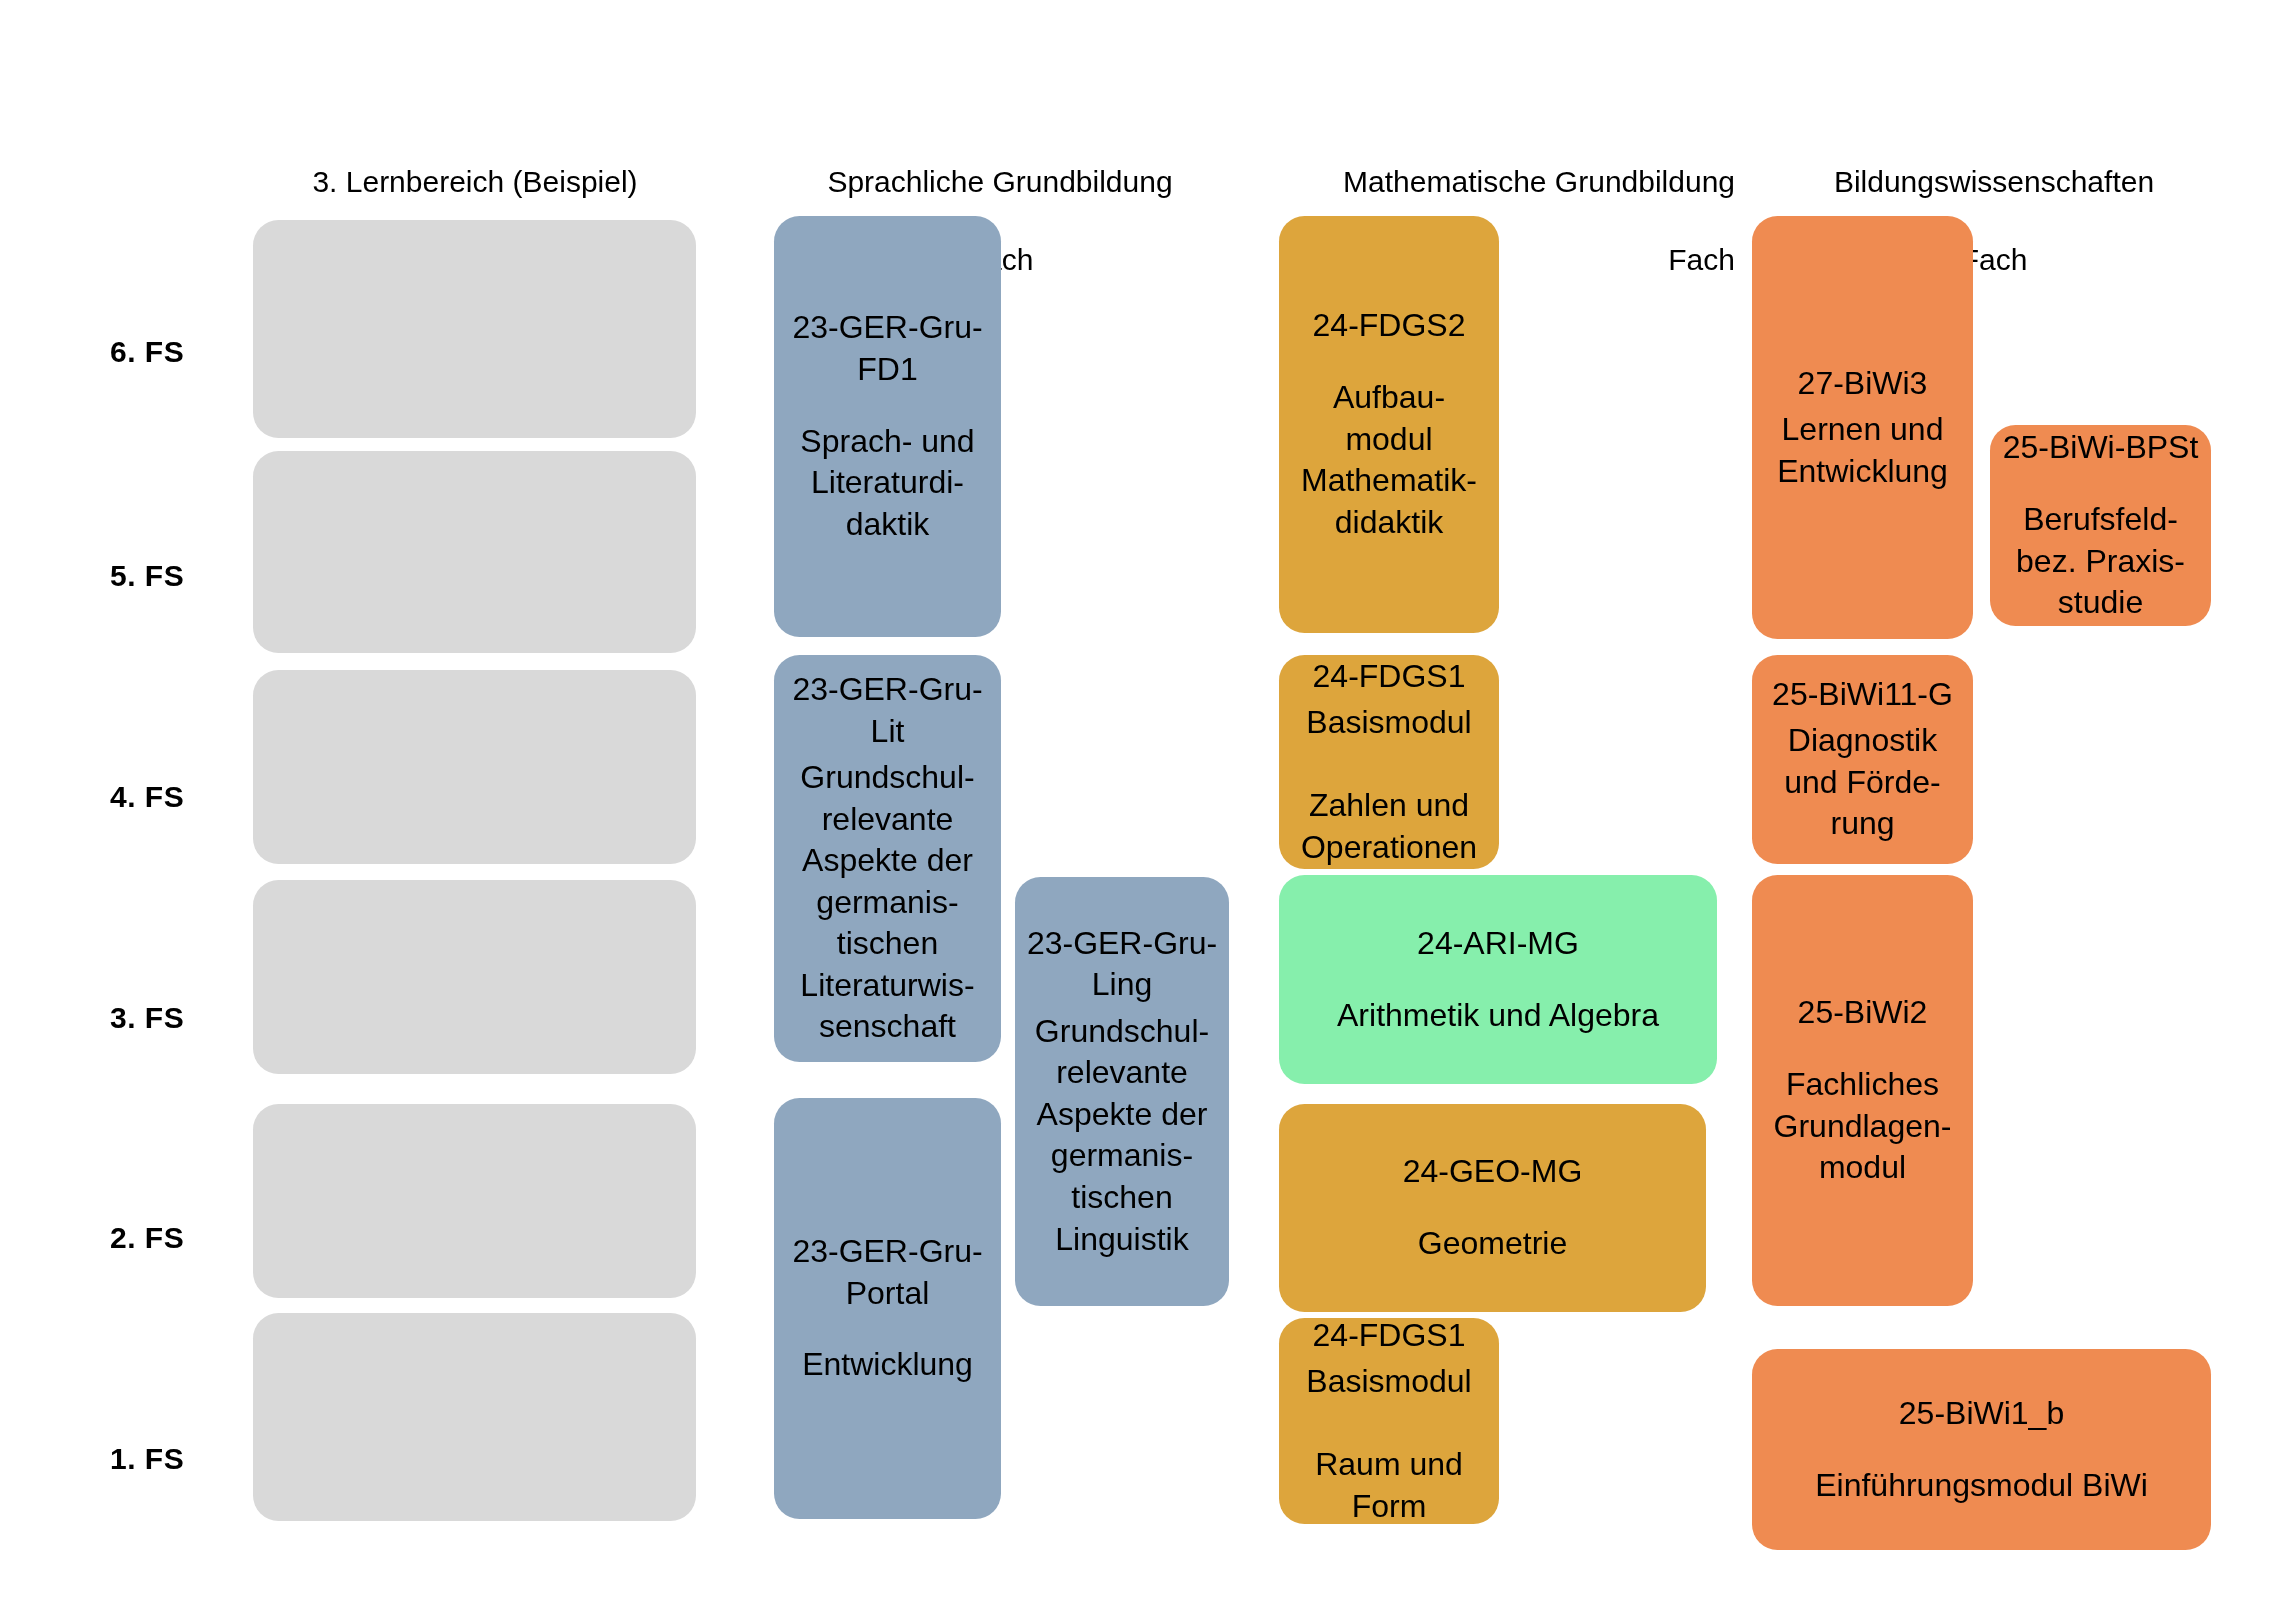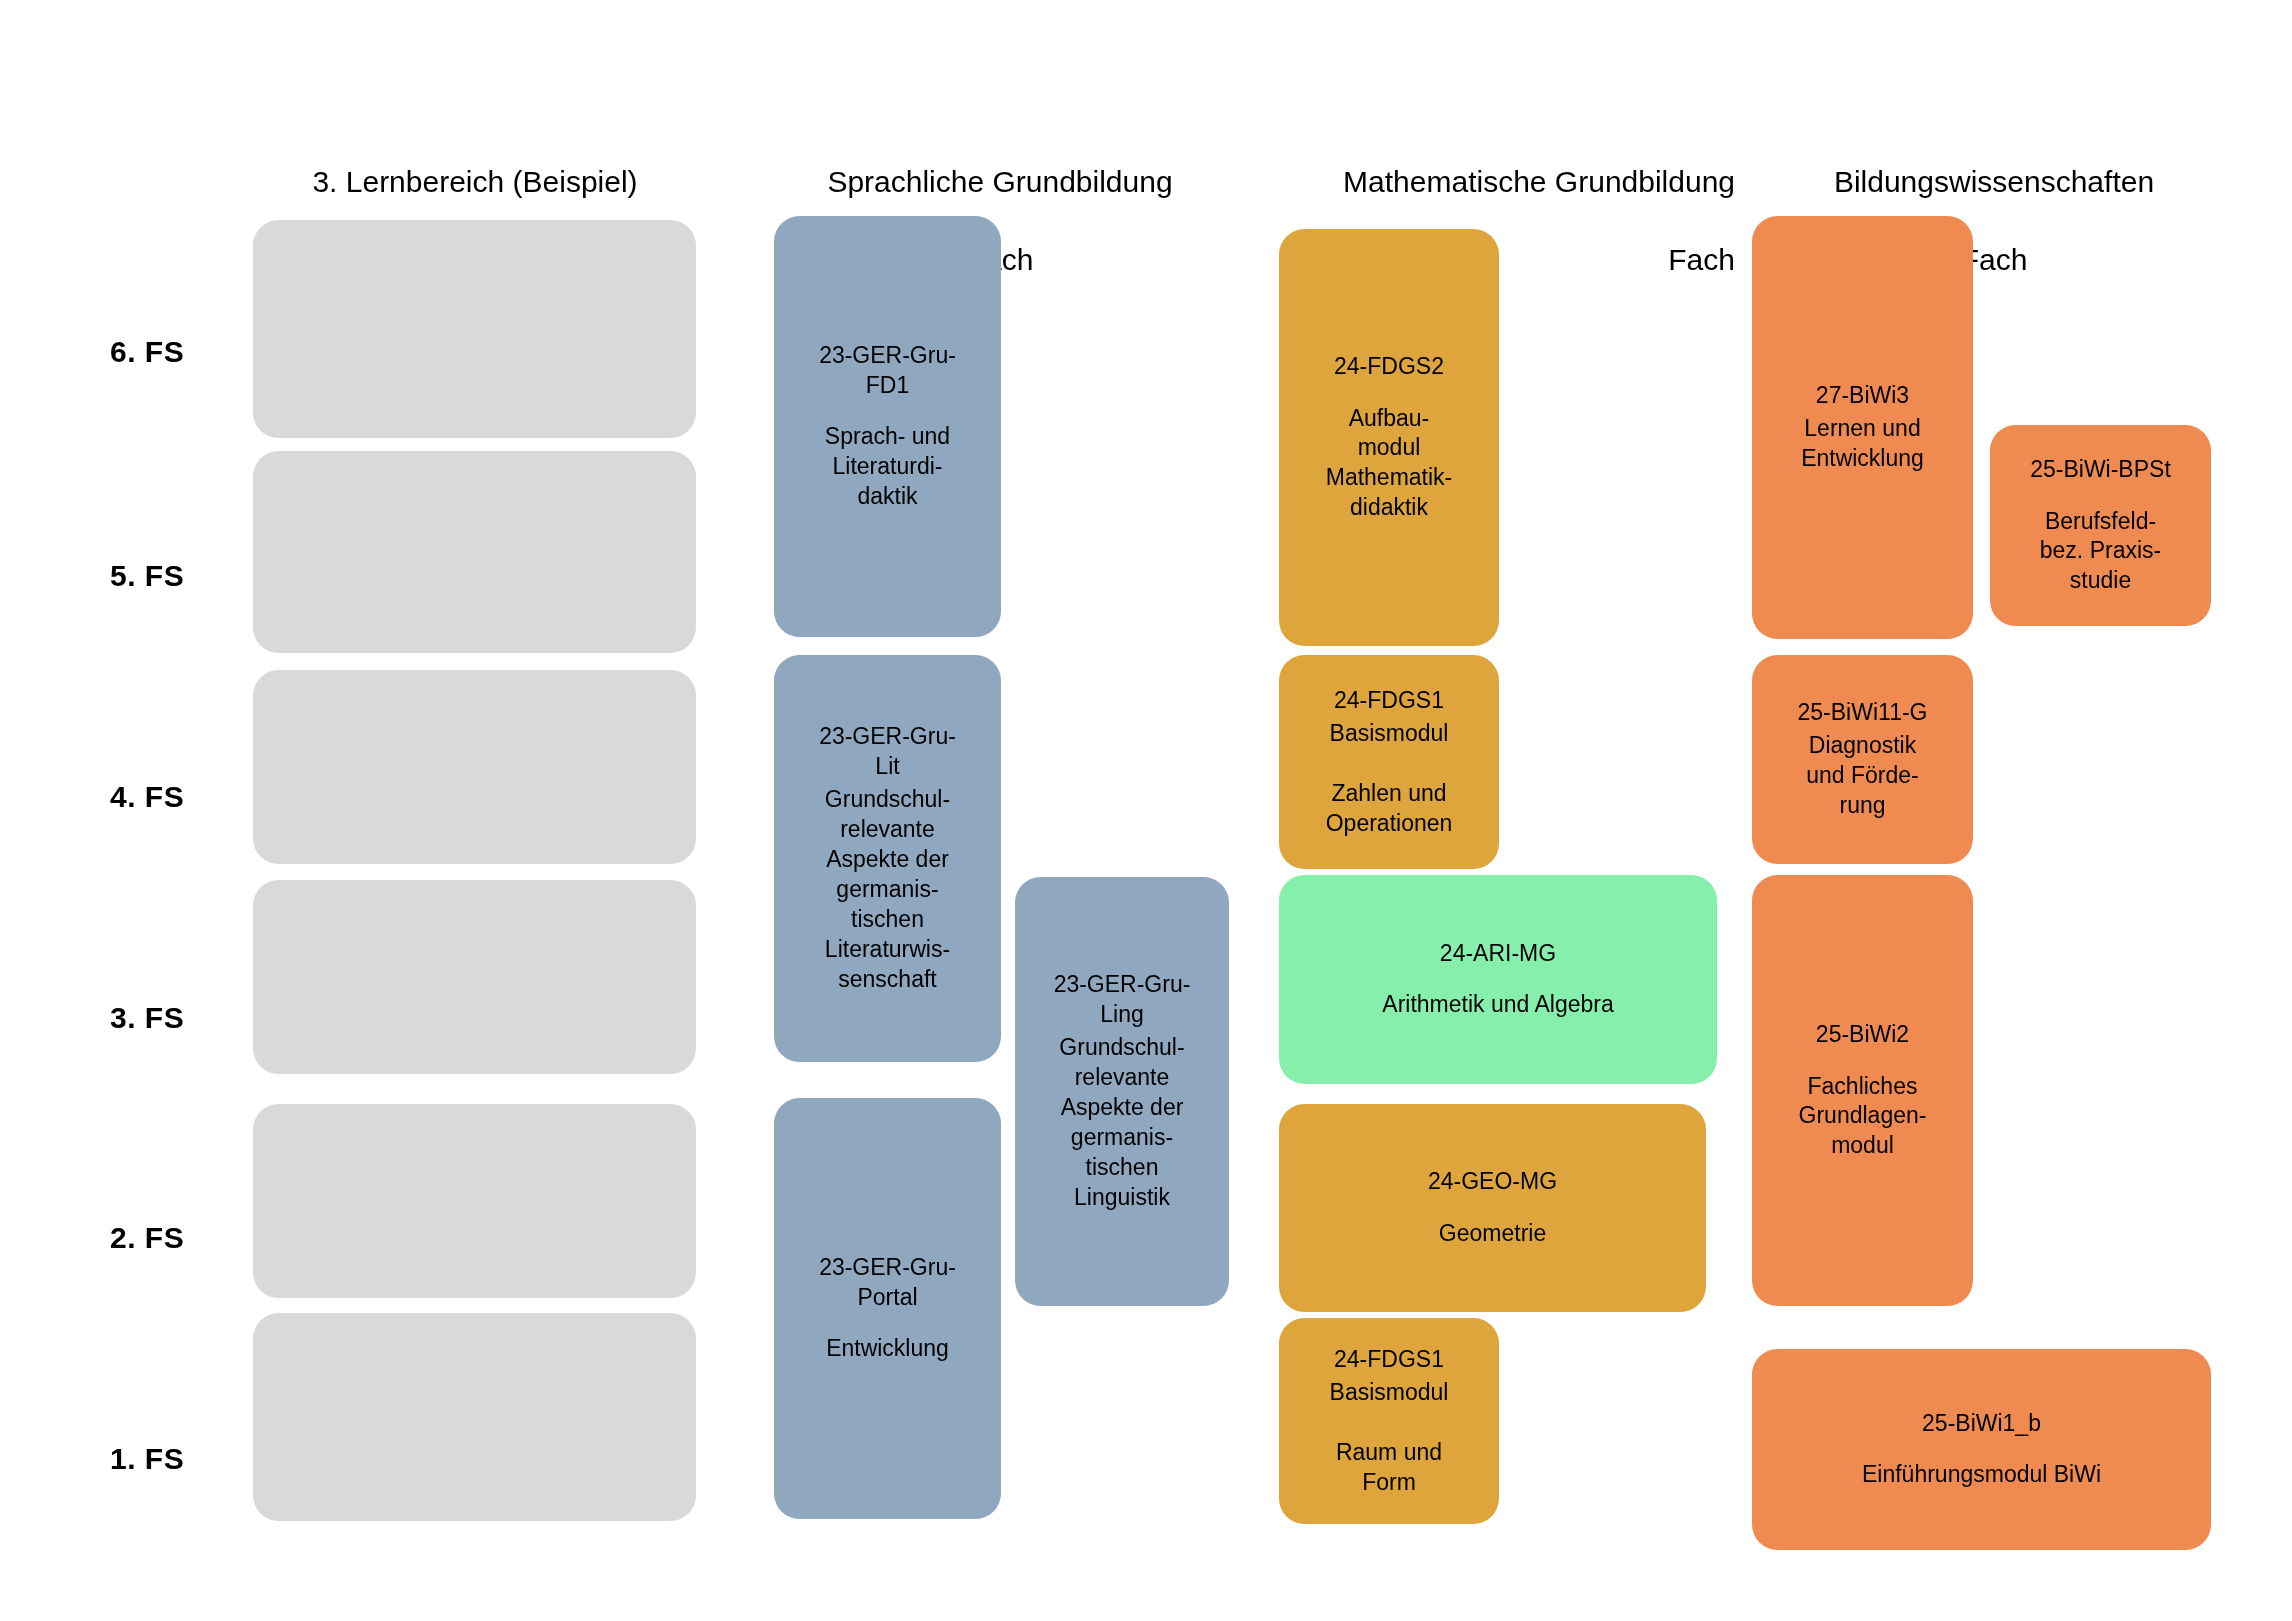--- a/index.html
+++ b/index.html
@@ -39,21 +39,21 @@
   .mod-box {
     position: absolute;
     box-sizing: border-box;
     border-radius: 25.5px;
     display: flex;
     flex-direction: column;
     align-items: center;
     justify-content: center;
     text-align: center;
     color: #000000;
-    font-size: 23px;
+    font-size: 32px;
     line-height: 1.30;
     padding: 3.9px 5.9px;
     overflow: hidden;
   }
   .mod-code {
     display: block;
     white-space: pre-line;
   }
   .mod-title {
     display: block;
@@ -138,21 +138,21 @@
 tischen
 Linguistik</span>
   </div>
 
   <div class="mod-box" style="left:774px; top:1098px; width:227px; height:421px; background:#8fa7bf;">
     <span class="mod-code">23-GER-Gru-
 Portal</span>
     <span class="mod-title">Entwicklung</span>
   </div>
 
-  <div class="mod-box" style="left:1279px; top:216px; width:220px; height:417px; background:#dda53c;margin-top:13px;">
+  <div class="mod-box" style="left:1279px; top:216px; width:220px; height:417px; background:#dda53c;">
     <span class="mod-code">24-FDGS2</span>
     <span class="mod-title">Aufbau-
 modul
 Mathematik-
 didaktik</span>
   </div>
 
   <div class="mod-box" style="left:1279px; top:655px; width:220px; height:214px; background:#dda53c;">
     <span class="mod-code">24-FDGS1</span>
     <span class="mod-title tight">Basismodul

